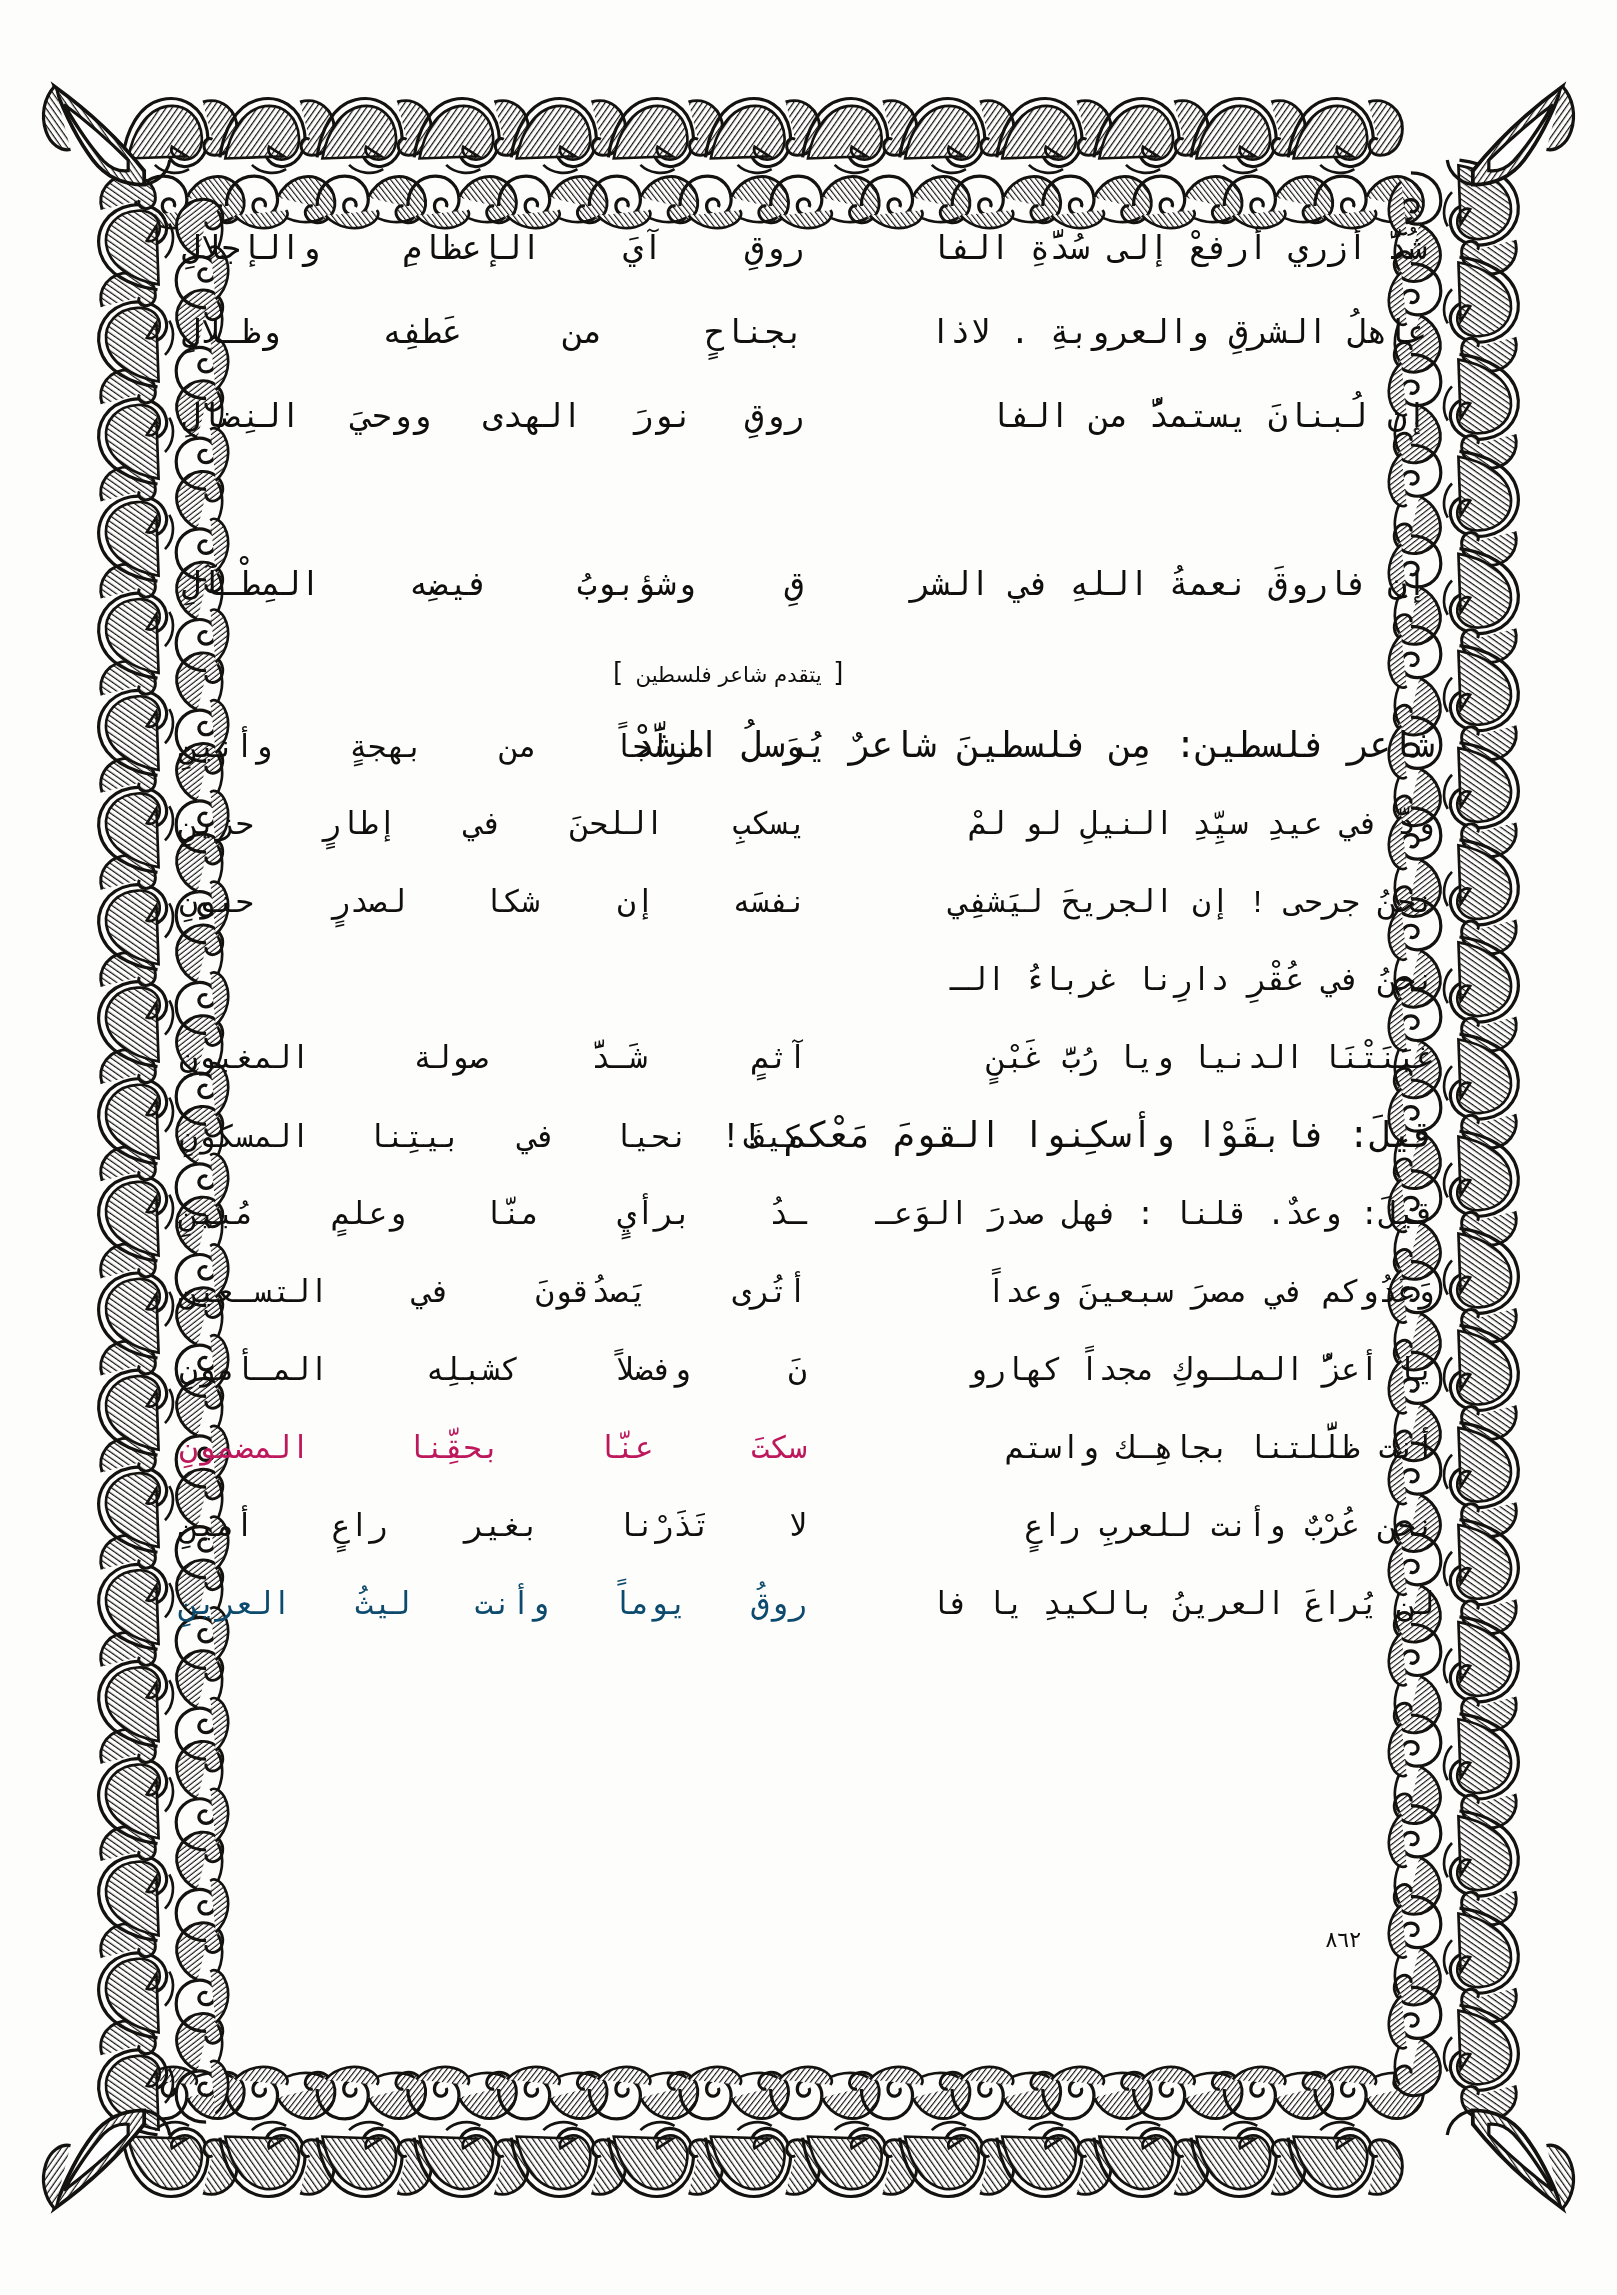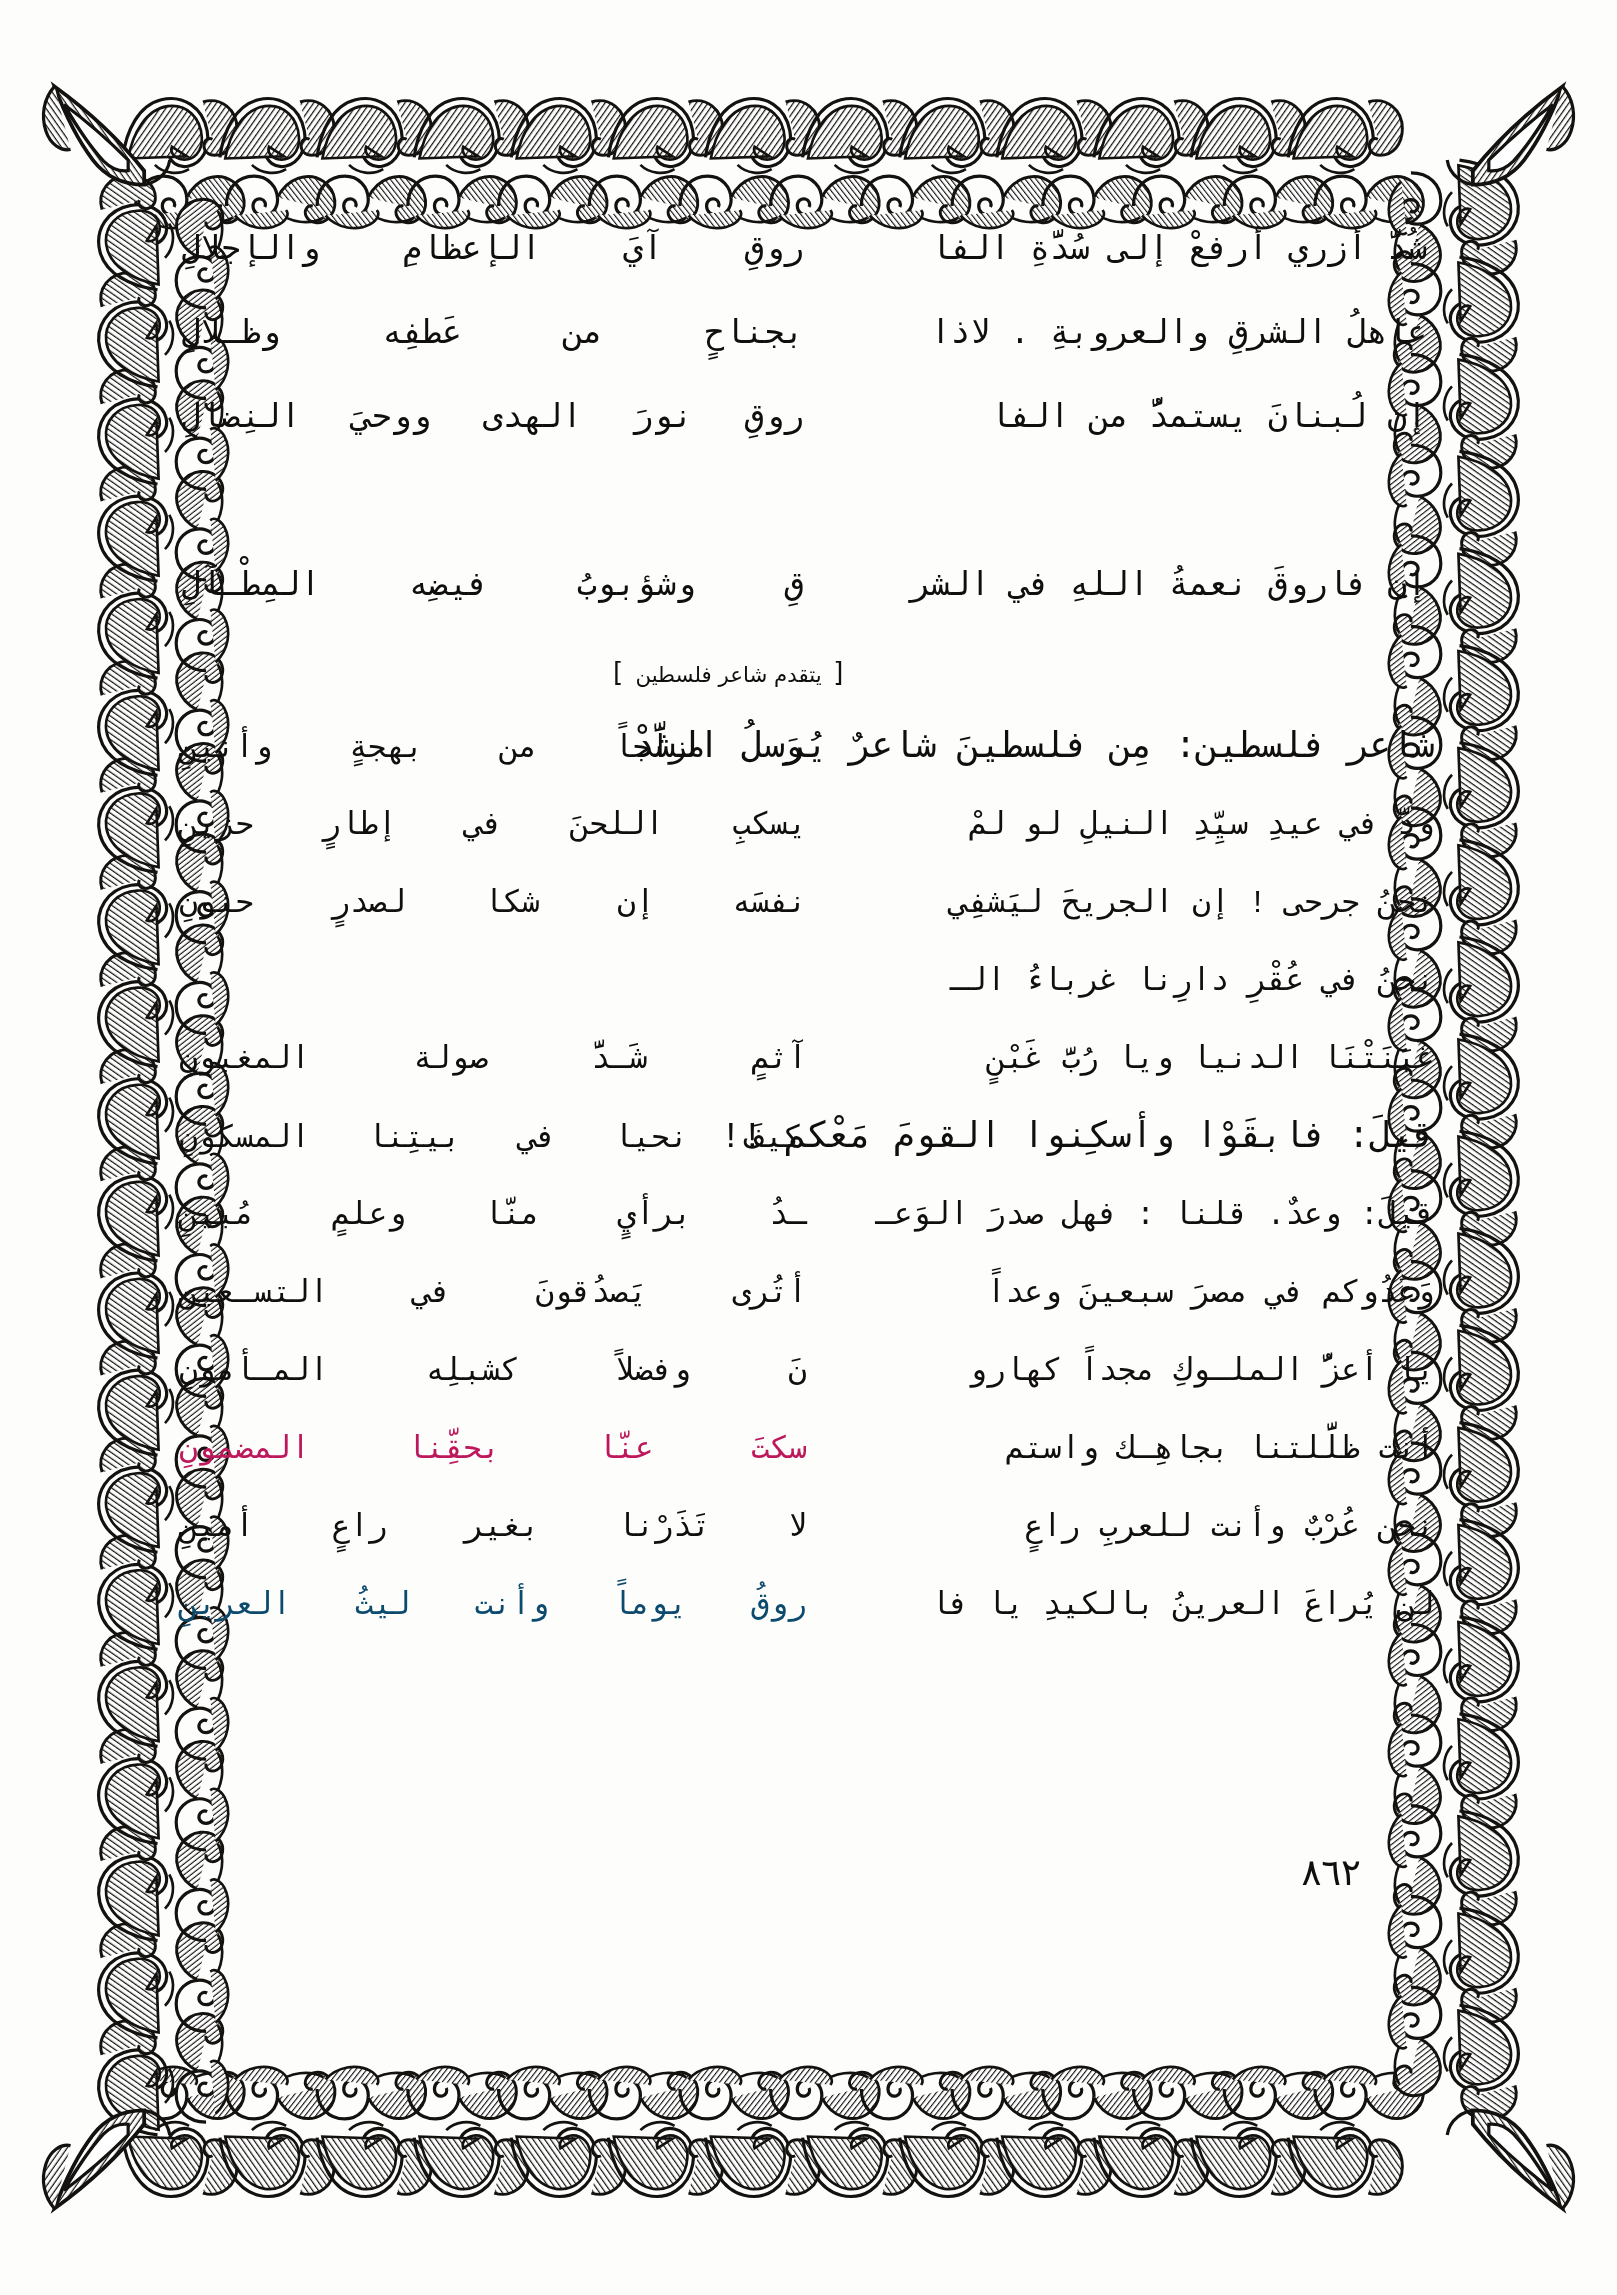--- a/index.html
+++ b/index.html
@@ -97,22 +97,22 @@
   .poem-bottom .h-first  { padding-right: 6.4px; text-align: right; }
   .poem-bottom .h-second { padding-left: 3.2px; text-align: justify; text-align-last: justify; }
 
   
   .poem-bottom .dense { letter-spacing: -1.6px; font-size: 36px; }
 
   
   #page-number {
     position: absolute;
     right: 256px;
-    top: 1851px;
-    font-size: 37px;
+    top: 1927px;
+    font-size: 22px;
     color: #100f0d;
     letter-spacing: 1.1px;
     direction: ltr;
     font-family: "DejaVu Sans", sans-serif;
     text-align: center;
   }
 </style>
 </head>
 <body>
 

